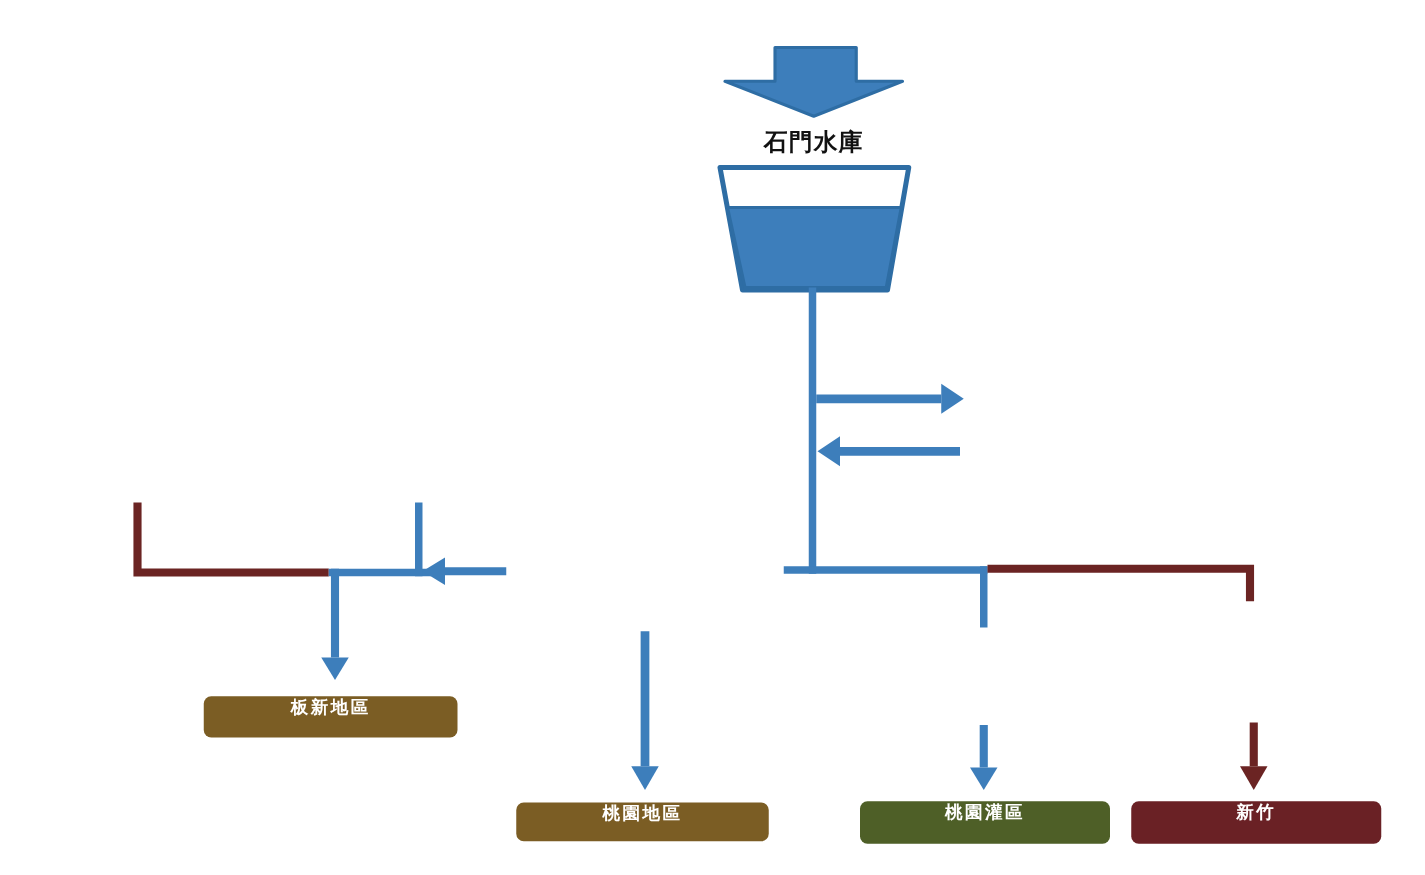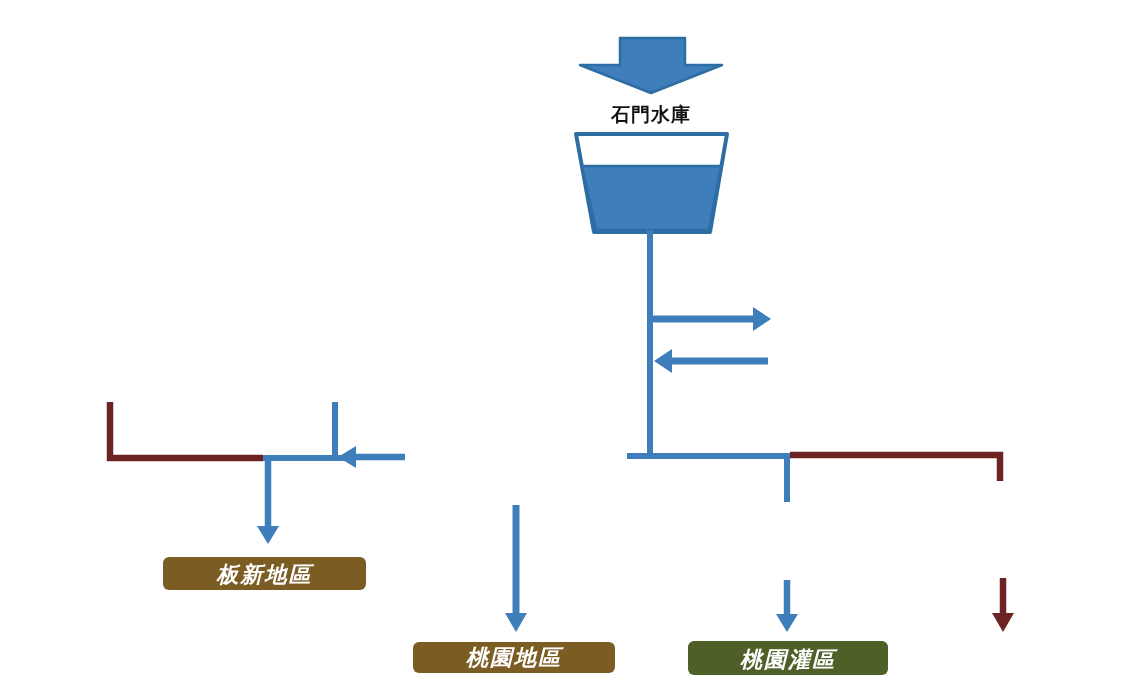--- a/index.html
+++ b/index.html
@@ -26,22 +26,22 @@
   .red-stroke{stroke:var(--flow-red);fill:none;}
   .red-fill{fill:var(--flow-red);}
   .white-fill{fill:#ffffff;}
 
   .title{
     position:absolute;left:551px;top:102px;width:200px;height:26px;
     text-align:center;font-size:19px;font-weight:bold;color:var(--title-text);
     letter-spacing:1px;line-height:26px;
   }
   .node-box{
-    position:absolute;border-radius:6px;display:flex;align-items:flex-end;justify-content:center;
-    color:var(--box-text);font-size:22px;font-weight:bold;letter-spacing:2px;font-style:italic;
+    position:absolute;border-radius:6px;display:flex;align-items:flex-start;justify-content:center;
+    color:var(--box-text);font-size:14px;font-weight:bold;letter-spacing:2px;
   }
   .node-banxin{left:163px;top:557px;width:203px;height:33px;background:var(--box-brown);}
   .node-taoyuan{left:413px;top:642px;width:202px;height:31px;background:var(--box-brown);}
   .node-irrigation{left:688px;top:641px;width:200px;height:34px;background:var(--box-green);}
   .node-hsinchu{left:905px;top:641px;width:200px;height:34px;background:var(--box-red);}
 </style>
 </head>
 <body>
 
 <div class="stage">
@@ -108,14 +108,17 @@
 
   <div class="node-box node-banxin">
     <span>板新地區</span>
   </div>
   <div class="node-box node-irrigation">
     <span>桃園灌區</span>
   </div>
   <div class="node-box node-taoyuan">
     <span>桃園地區</span>
   </div>
+  <div class="node-box node-hsinchu">
+    <span>新竹</span>
+  </div>
 
 </div>
 
 </body></html>

